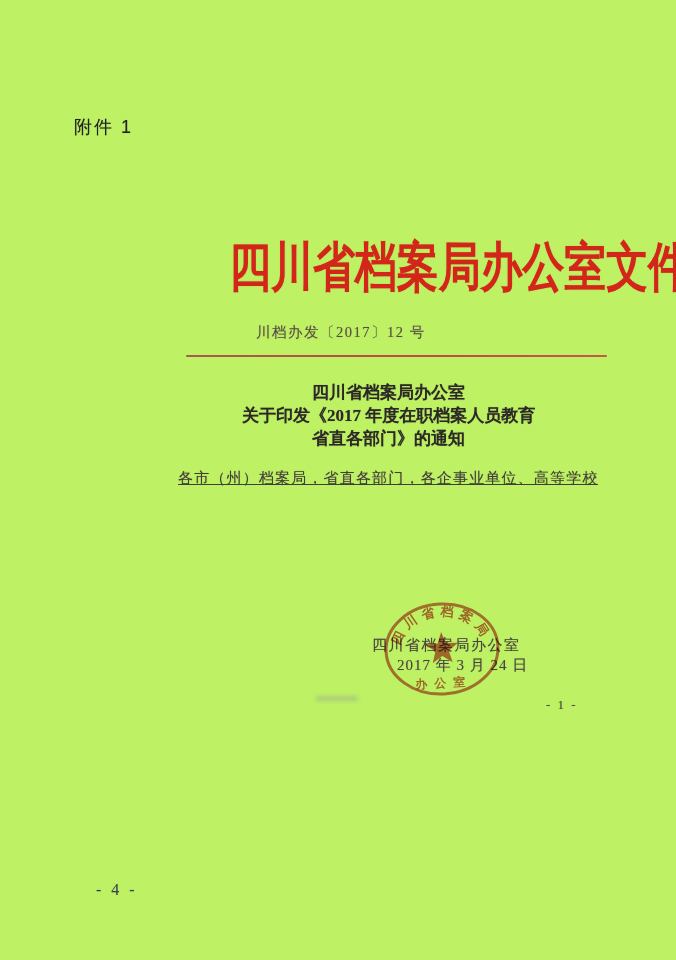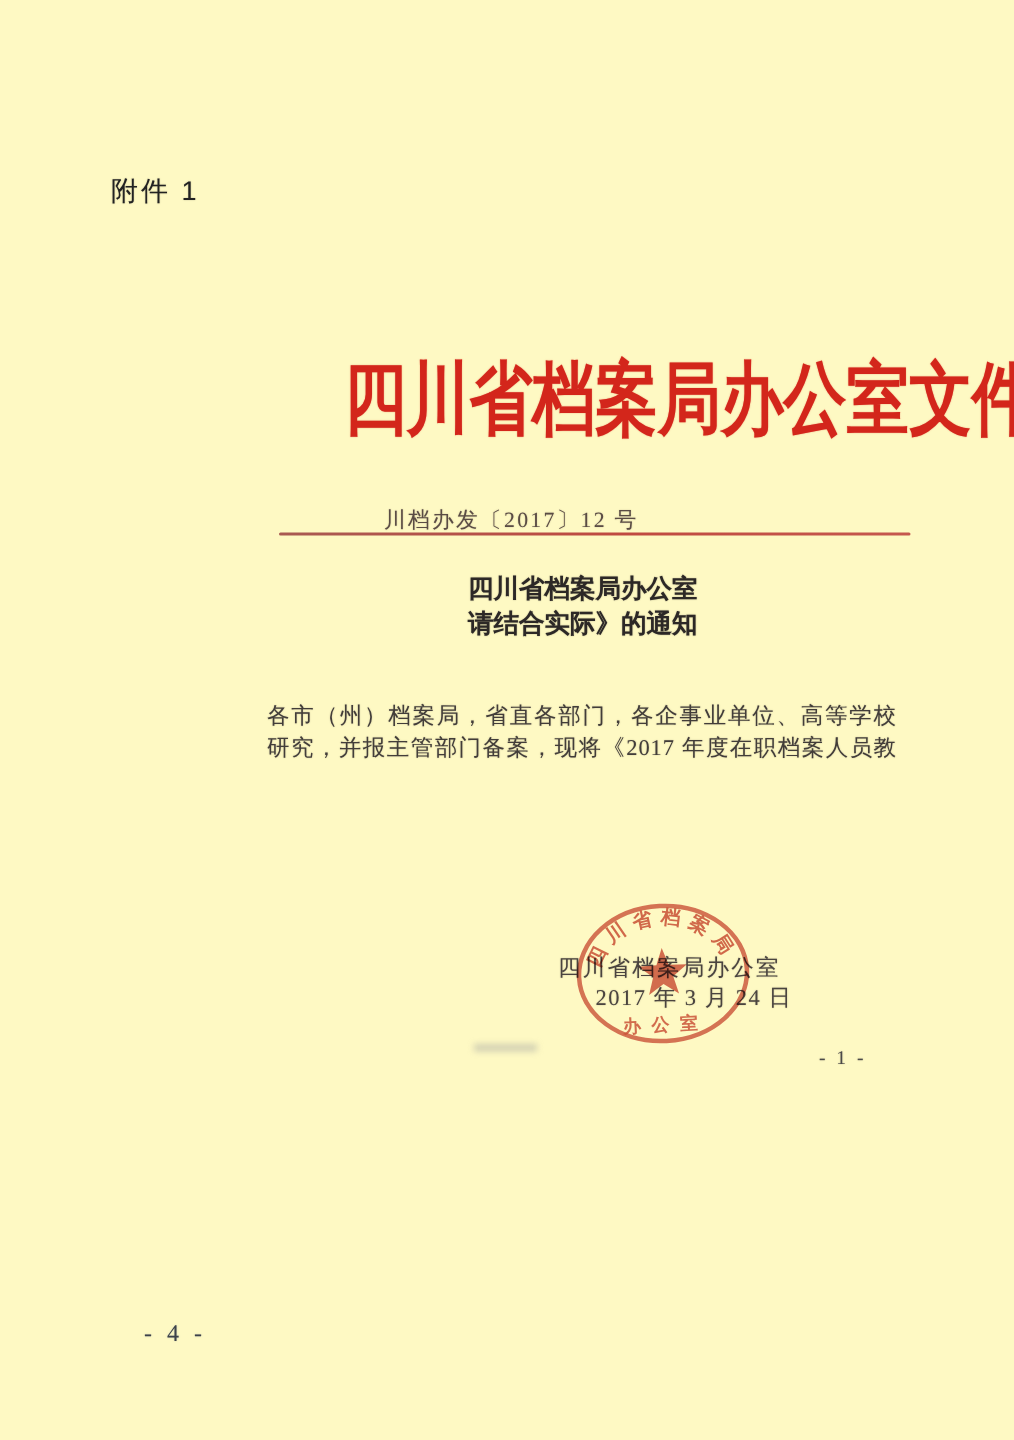--- a/index.html
+++ b/index.html
@@ -1,59 +1,60 @@
 <!DOCTYPE html>
 <html><head>
 <meta charset="utf-8">
 <style>
   html,body{margin:0;padding:0;background:#ffffff;}
   .page{
     position:relative;
     width:676px;height:960px;
     margin:0 auto;
-    background:#fef9c3;
+    background:#bef264;
     overflow:hidden;
     font-family:"Liberation Serif","DejaVu Serif",serif;
   }
   .abs{position:absolute;}
   .attachment-label{
     left:74px;top:115px;
     font-family:"Liberation Sans","DejaVu Sans",sans-serif;
     font-size:18px;color:#222;letter-spacing:2px;
     text-shadow:0 0 1px rgba(40,40,40,.35);
   }
   .red-banner{
     left:185px;top:234px;width:422px;height:70px;
     text-align:center;white-space:nowrap;
     font-weight:bold;font-size:53px;line-height:66px;
     transform:scaleX(0.79);transform-origin:50% 50%;
     text-shadow:0 0 1px rgba(211,38,27,.55);
   }
   .doc-number{
-    left:256px;top:337px;
+    left:256px;top:323px;
     font-size:14.5px;letter-spacing:1.5px;
     color:#5a4c44;
     text-shadow:0 0 1px rgba(90,76,68,.4);
   }
   .red-divider{
     left:186px;top:355px;width:421px;height:2px;
     background:linear-gradient(90deg,#a85a52,#c04a40 55%,#c5584e);
     border-radius:1px;
   }
   .notice-title{
     left:178px;top:381px;width:421px;
     text-align:center;font-weight:bold;
     font-size:17px;line-height:23px;color:#2c2826;
     text-shadow:0 0 1px rgba(44,40,38,.4);
   }
   .body-block{
     left:178px;top:468px;width:420px;
     font-size:15px;line-height:20.6px;
     color:#423d39;letter-spacing:0.6px;
     text-shadow:0 0 1px rgba(66,61,57,.38);
+    text-decoration:underline;
   }
   .jline{text-align:justify;text-align-last:justify;}
   .indent2{text-indent:31px;}
   .sig-org{
     left:372px;top:636px;
     font-size:15px;letter-spacing:1.5px;color:#4a443f;
     text-shadow:0 0 1px rgba(74,68,63,.4);
   }
   .sig-date{
     left:397px;top:656px;
@@ -90,26 +91,26 @@
   <div class="abs attachment-label">附件 1</div>
 
   <div class="abs red-banner" style="color:#d3261b;">四川省档案局办公室文件</div>
 
   <div class="abs doc-number">川档办发〔2017〕12 号</div>
 
   <div class="abs red-divider"></div>
 
   <div class="abs notice-title">
     <div>四川省档案局办公室</div>
-    <div>请结合实际》的通知</div>
+    <div>关于印发《2017 年度在职档案人员教育</div>
+    <div>省直各部门》的通知</div>
   </div>
 
   <div class="abs body-block">
     <div class="jline">各市（州）档案局，省直各部门，各企事业单位、高等学校</div>
-    <div class="jline">研究，并报主管部门备案，现将《2017 年度在职档案人员教</div>
   </div>
 
   <div class="abs sig-org">四川省档案局办公室</div>
 
   <div class="abs sig-date">2017 年 3 月 24 日</div>
 
   <svg class="abs seal" viewBox="0 0 140 114" xmlns="http://www.w3.org/2000/svg">
     <g transform="rotate(-3 68 57)">
       <ellipse cx="68" cy="57" rx="56" ry="45" fill="none" stroke="#c7483a" stroke-width="3" opacity="0.82"></ellipse>
       <polygon opacity="0.85" fill="#c7483a" points="68,40 72.1,51.3 84.2,51.7 74.7,59.2 78,70.8 68,64 58,70.8 61.3,59.2 51.8,51.7 63.9,51.3"></polygon>

